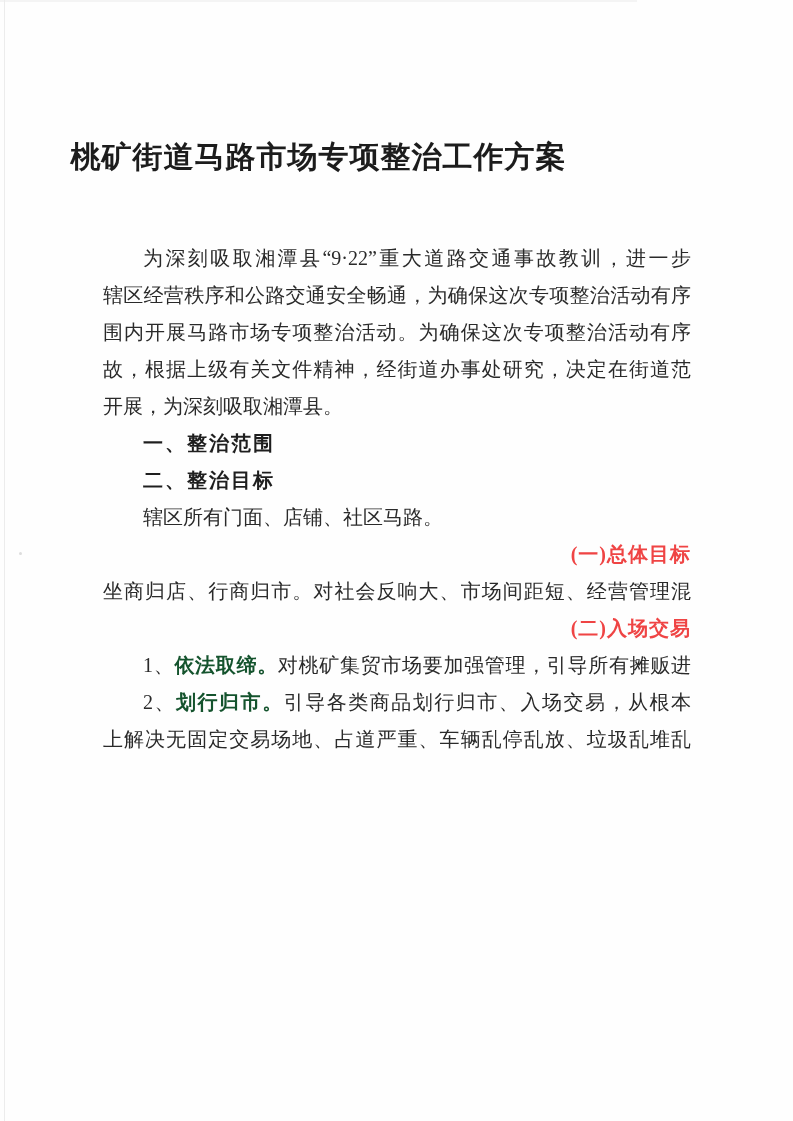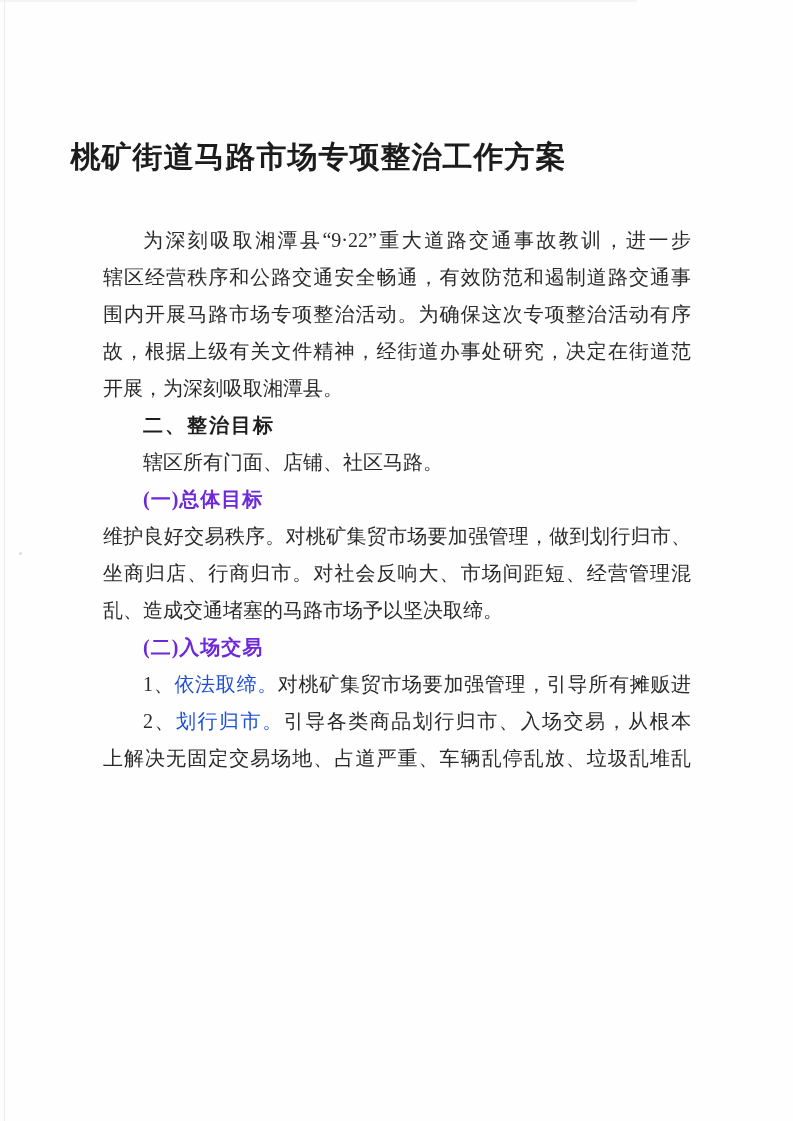--- a/index.html
+++ b/index.html
@@ -48,21 +48,21 @@
     margin: 0;
     padding-top: 136px;
     text-align: center;
     font-size: 30px;
     line-height: 42px;
     font-weight: bold;
     color: #1c1c1c;
     letter-spacing: 1px;
   }
   .doc-body {
-    margin-top: 44px;
+    margin-top: 62px;
     margin-left: 103px;
     width: 588px;
   }
   .line {
     font-size: 20px;
     line-height: 37px;
     height: 37px;
     overflow: hidden;
     white-space: normal;
     color: #2a2a2a;
@@ -74,49 +74,49 @@
     text-justify: inter-character;
   }
   .heading-hei {
     font-family: "Liberation Sans", "DejaVu Sans", sans-serif;
     font-weight: bold;
     color: #1e1e1e;
     letter-spacing: 2px;
   }
   .heading-kai {
     font-weight: bold;
-    color: #6d28d9;
+    color: #ef4444;
     letter-spacing: 1px;
+    text-align: right;
   }
-  .bold-term { font-weight: normal; color: #1d4ed8; }
+  .bold-term { font-weight: bold; color: #14532d; }
 </style>
 </head>
 <body>
 
 <div class="page">
   <div class="scan-top-band"></div>
   <div class="scan-edge-line"></div>
   <div class="scan-speck"></div>
 
   <h1 class="doc-title">桃矿街道马路市场专项整治工作方案</h1>
 
   <div class="doc-body">
     <div class="line indent justify">为深刻吸取湘潭县“9·22”重大道路交通事故教训，进一步</div>
-    <div class="line justify">辖区经营秩序和公路交通安全畅通，有效防范和遏制道路交通事</div>
+    <div class="line justify">辖区经营秩序和公路交通安全畅通，为确保这次专项整治活动有序</div>
     <div class="line justify">围内开展马路市场专项整治活动。为确保这次专项整治活动有序</div>
     <div class="line justify">故，根据上级有关文件精神，经街道办事处研究，决定在街道范</div>
     <div class="line">开展，为深刻吸取湘潭县。</div>
 
+    <div class="line indent heading-hei">一、整治范围</div>
     <div class="line indent heading-hei">二、整治目标</div>
     <div class="line indent">辖区所有门面、店铺、社区马路。</div>
 
     <div class="line indent heading-kai">(一)总体目标</div>
-    <div class="line justify">维护良好交易秩序。对桃矿集贸市场要加强管理，做到划行归市、</div>
     <div class="line justify">坐商归店、行商归市。对社会反响大、市场间距短、经营管理混</div>
-    <div class="line">乱、造成交通堵塞的马路市场予以坚决取缔。</div>
 
     <div class="line indent heading-kai">(二)入场交易</div>
 
     <div class="line indent justify">
       <span>1、</span><span class="bold-term">依法取缔。</span><span>对桃矿集贸市场要加强管理，引导所有摊贩进</span>
     </div>
 
     <div class="line indent justify">
       <span>2、</span><span class="bold-term">划行归市。</span><span>引导各类商品划行归市、入场交易，从根本</span>
     </div>

